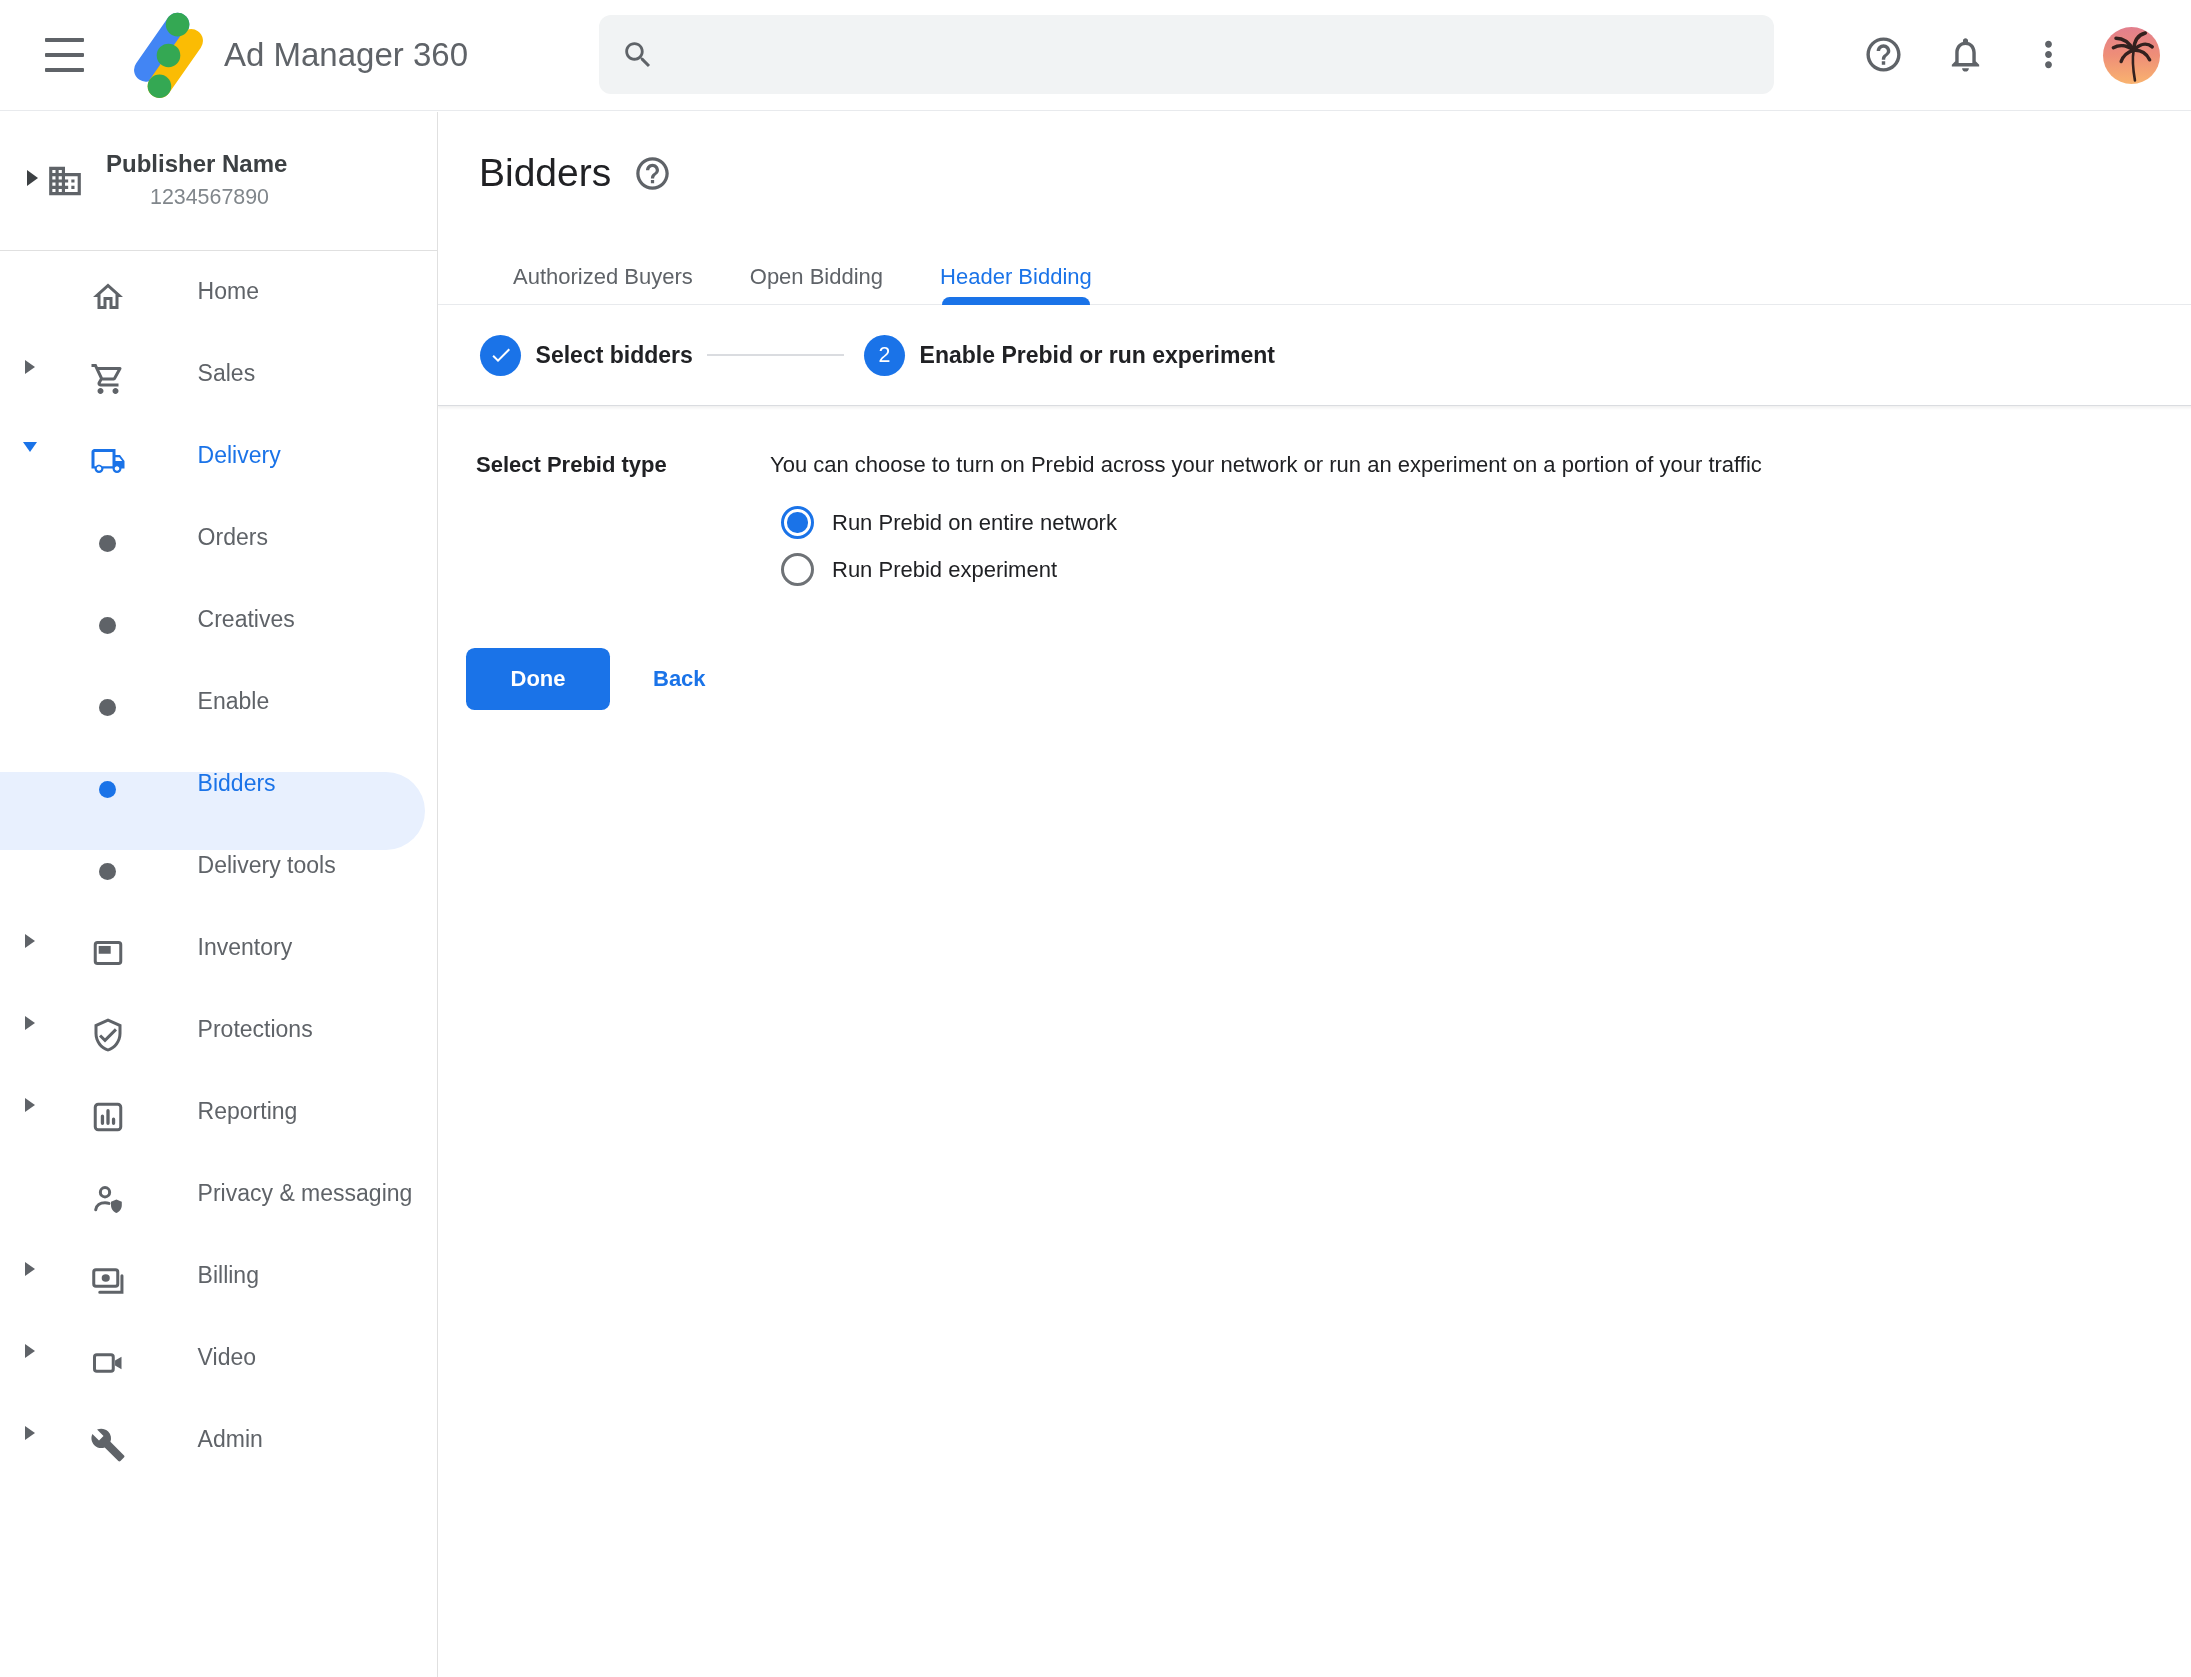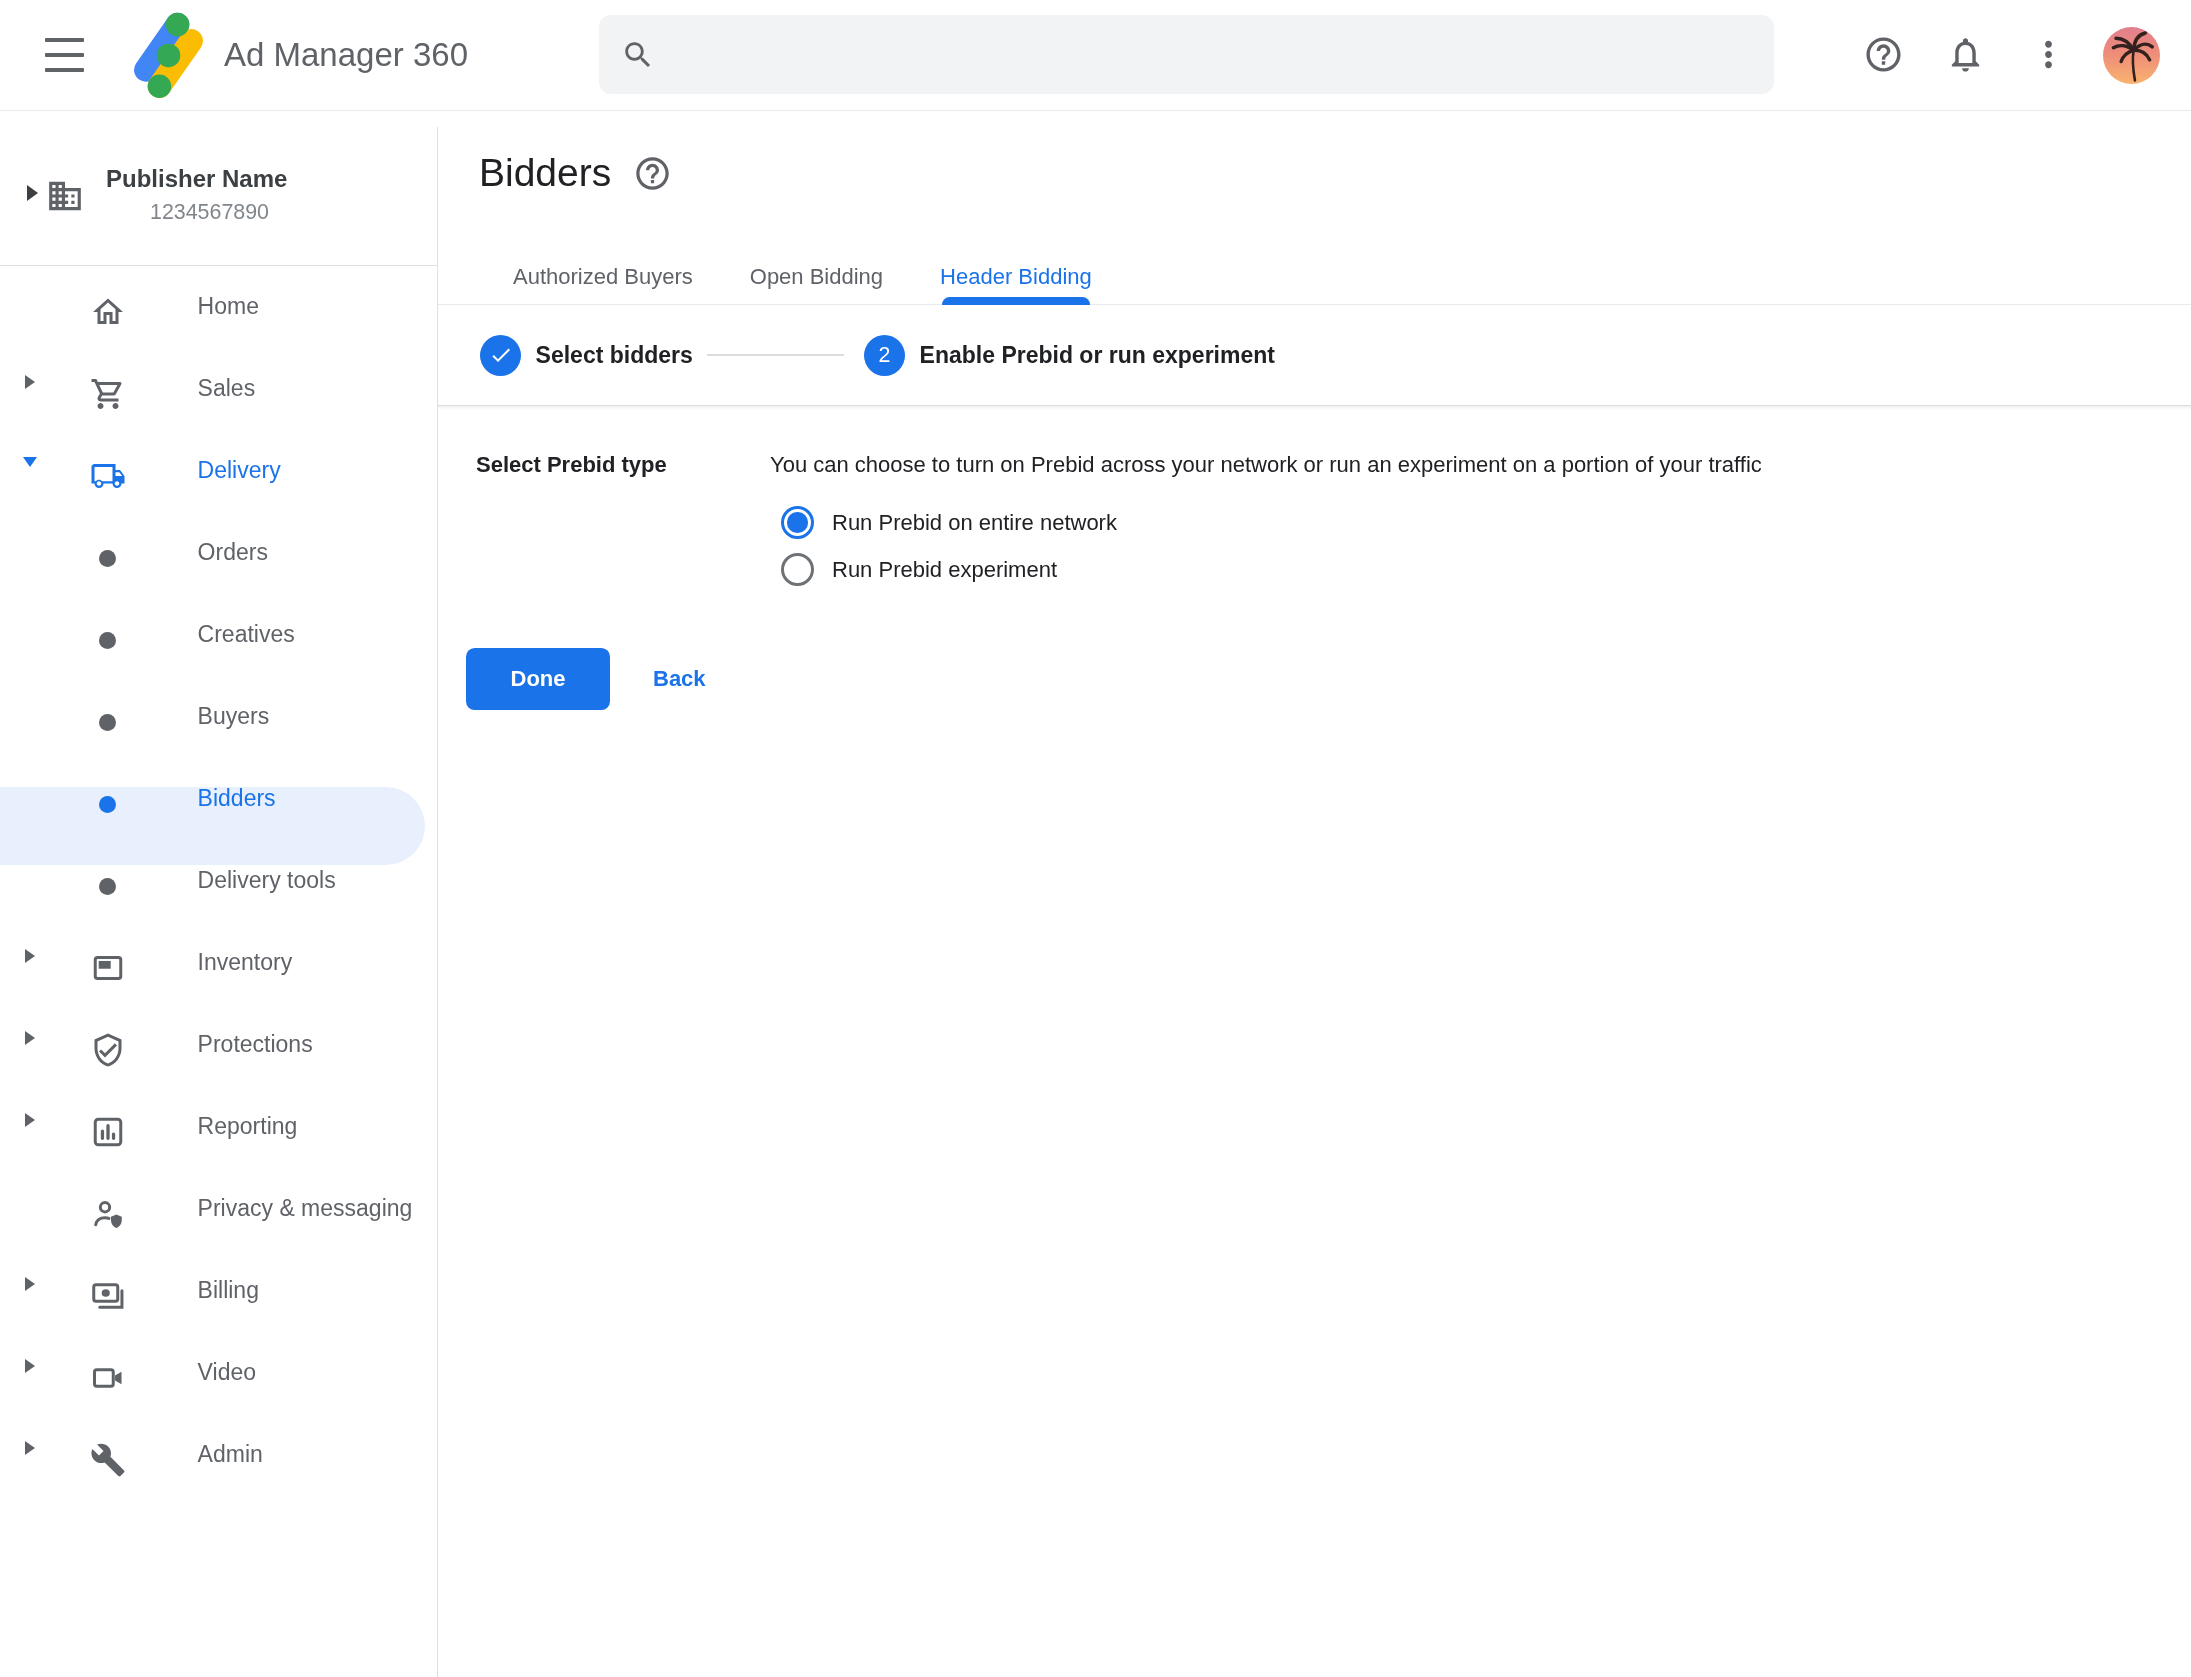--- a/index.html
+++ b/index.html
@@ -16,21 +16,21 @@
   .app-name{position:absolute;left:224px;top:0;height:110px;line-height:110px;font-size:33px;color:#5f6368;white-space:nowrap;}
   .search{position:absolute;left:599px;top:15.4px;width:1175px;height:79px;border-radius:12px;background:#f1f3f4;display:flex;align-items:center;padding:0 22px;box-sizing:border-box;}
   .search svg{width:34px;height:34px;flex:none;}
   .search input{flex:1;margin-left:17px;border:none;outline:none;background:transparent;font-size:24px;font-family:inherit;color:#202124;}
   .hdr-btn{position:absolute;top:34px;width:41px;height:41px;cursor:pointer;}
   .hdr-btn svg{width:41px;height:41px;}
   .avatar{position:absolute;left:2103px;top:26.5px;width:57px;height:57px;border-radius:50%;overflow:hidden;cursor:pointer;
           background:linear-gradient(180deg,#e27f8d 0%,#ee8d78 48%,#f9b36f 100%);}
   .avatar svg{width:57px;height:57px;display:block;}
   
-  .sidebar{position:absolute;top:127px;left:0;width:437px;bottom:0;background:#fff;border-right:0.9px solid #e0e0e0;z-index:4;text-decoration:underline;}
+  .sidebar{position:absolute;top:112px;left:0;width:437px;bottom:0;background:#fff;border-right:0.9px solid #e0e0e0;z-index:4;text-decoration:underline;}
   .publisher{position:relative;height:138px;border-bottom:0.9px solid #e0e0e0;cursor:pointer;}
   .pub-caret{position:absolute;left:26.5px;top:58px;width:0;height:0;border-top:8.6px solid transparent;border-bottom:8.6px solid transparent;border-left:11px solid #3c4043;}
   .pub-icon{position:absolute;left:46px;top:50px;width:38px;height:38px;color:#5f6368;}
   .pub-name{position:absolute;left:106px;top:38px;font-size:24px;font-weight:700;color:#3c4043;}
   .pub-id{position:absolute;left:106px;top:73px;font-size:21.4px;color:#80868b;margin-left:44px;}
   .nav{position:absolute;top:166px;left:0;right:0;}
   .nav-row{position:relative;height:82px;display:flex;align-items:flex-start;cursor:pointer;gap:44px;}
   .pill{position:absolute;left:0;top:1.7px;bottom:1.7px;right:12px;background:#e8f0fe;border-radius:0 41px 41px 0;z-index:0;}
   .caret-slot{width:19px;margin-left:20.5px;display:flex;justify-content:center;align-items:center;z-index:1;flex:none;}
   .cr{width:0;height:0;border-top:7.7px solid transparent;border-bottom:7.7px solid transparent;border-left:10.3px solid #5f6368;}
@@ -179,21 +179,21 @@
         <div class="icon-slot">
           <div class="bullet"></div>
         </div>
         <div class="nav-label">Creatives</div>
       </div>
       <div class="nav-row">
         <div class="caret-slot"></div>
         <div class="icon-slot">
           <div class="bullet"></div>
         </div>
-        <div class="nav-label">Buyers</div>
+        <div class="nav-label">Enable</div>
       </div>
       <div class="nav-row selected">
         <div class="pill"></div>
         <div class="caret-slot"></div>
         <div class="icon-slot">
           <div class="bullet"></div>
         </div>
         <div class="nav-label">Bidders</div>
       </div>
       <div class="nav-row">

